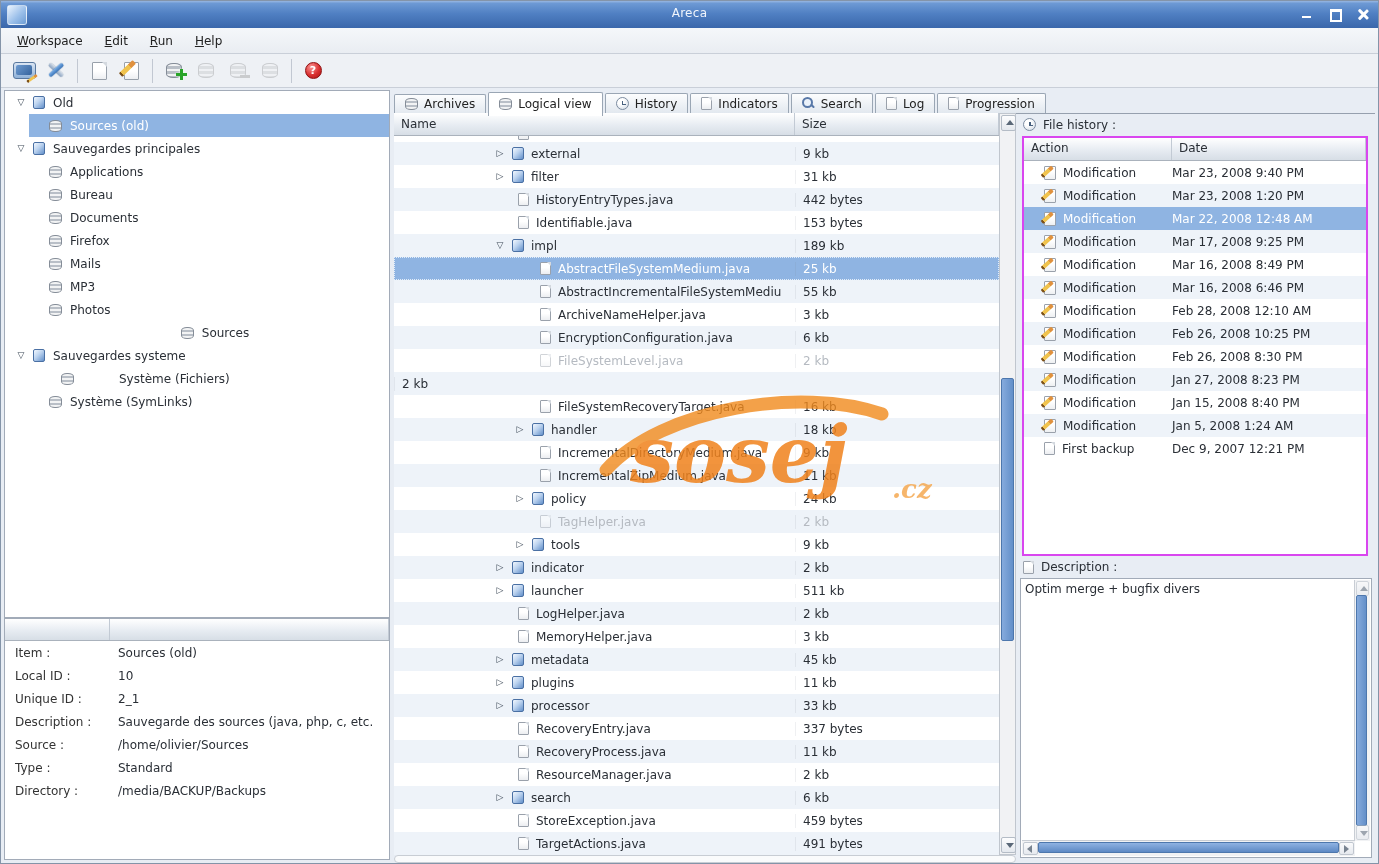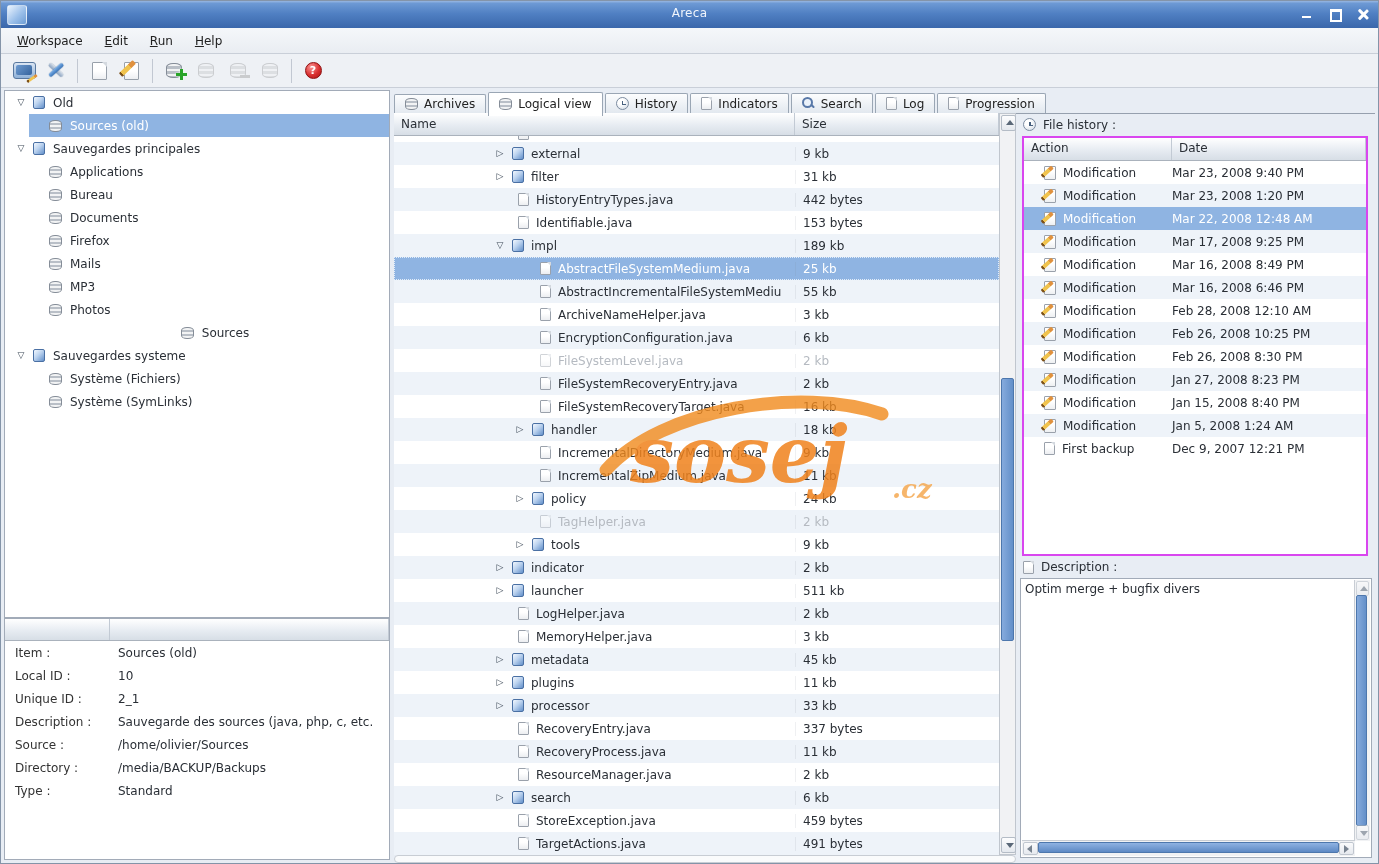--- a/index.html
+++ b/index.html
@@ -285,21 +285,21 @@
     </div>
     <div class="tree-row" style="padding-left: 36px; justify-content: center;">
       <span class="icon i-db"></span>
       <span class="lbl">Sources</span>
     </div>
     <div class="tree-row" style="padding-left: 10px;">
       <span class="tw">▽</span>
       <span class="icon i-book" style="margin-left: 6px;"></span>
       <span class="lbl">Sauvegardes systeme</span>
     </div>
-    <div class="tree-row" style="padding-left: 44px;">
+    <div class="tree-row" style="padding-left: 56px; gap: 37px;">
       <span class="icon i-db"></span>
       <span class="lbl">Système (Fichiers)</span>
     </div>
     <div class="tree-row" style="padding-left: 44px;">
       <span class="icon i-db"></span>
       <span class="lbl">Système (SymLinks)</span>
     </div>
   </div>
 
 <div class="details-box">
@@ -322,26 +322,26 @@
       </div>
       <div class="detail-row">
         <span class="dlabel">Description :</span>
         <span class="dvalue">Sauvegarde des sources (java, php, c, etc.</span>
       </div>
       <div class="detail-row">
         <span class="dlabel">Source :</span>
         <span class="dvalue">/home/olivier/Sources</span>
       </div>
       <div class="detail-row">
+        <span class="dlabel">Type :</span>
+        <span class="dvalue">Standard</span>
+      </div>
+      <div class="detail-row">
         <span class="dlabel">Directory :</span>
         <span class="dvalue">/media/BACKUP/Backups</span>
-      </div>
-      <div class="detail-row">
-        <span class="dlabel">Type :</span>
-        <span class="dvalue">Standard</span>
       </div>
     </div>
 </div>
 
 <div class="sash-v"></div>
 
 <div class="tabbar"><div class="tab">
       <span class="icon i-db"></span>
       <span>Archives</span>
     </div><div class="tab active">
@@ -440,24 +440,20 @@
       <div class="size-cell">6 kb</div>
     </div>
     <div class="frow dim">
       <div class="name-cell dim" style="padding-left: 146px;">
         <span class="icon i-file"></span>
         <span class="lbl">FileSystemLevel.java</span>
       </div>
       <div class="size-cell">2 kb</div>
     </div>
     <div class="frow alt">
-      <div class="name-cell" style="padding-left: 146px;">
-        <span class="icon i-file"></span>
-        <span class="lbl">FileSystemRecoveryEntry.java</span>
-      </div>
       <div class="size-cell">2 kb</div>
     </div>
     <div class="frow">
       <div class="name-cell" style="padding-left: 146px;">
         <span class="icon i-file"></span>
         <span class="lbl">FileSystemRecoveryTarget.java</span>
       </div>
       <div class="size-cell">16 kb</div>
     </div>
     <div class="frow alt">

